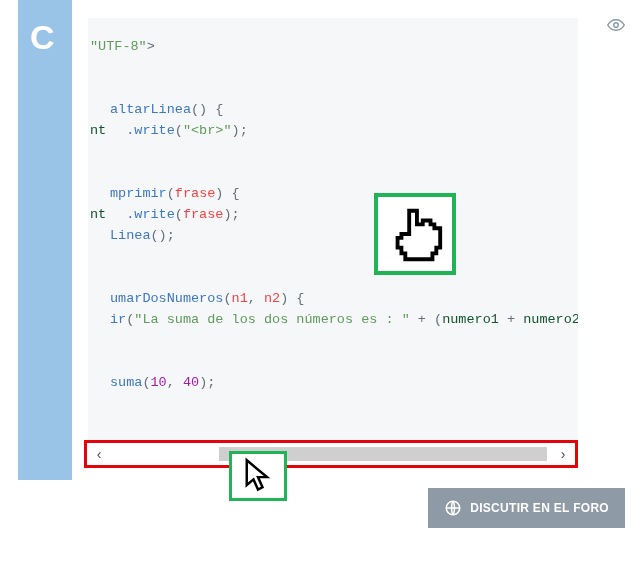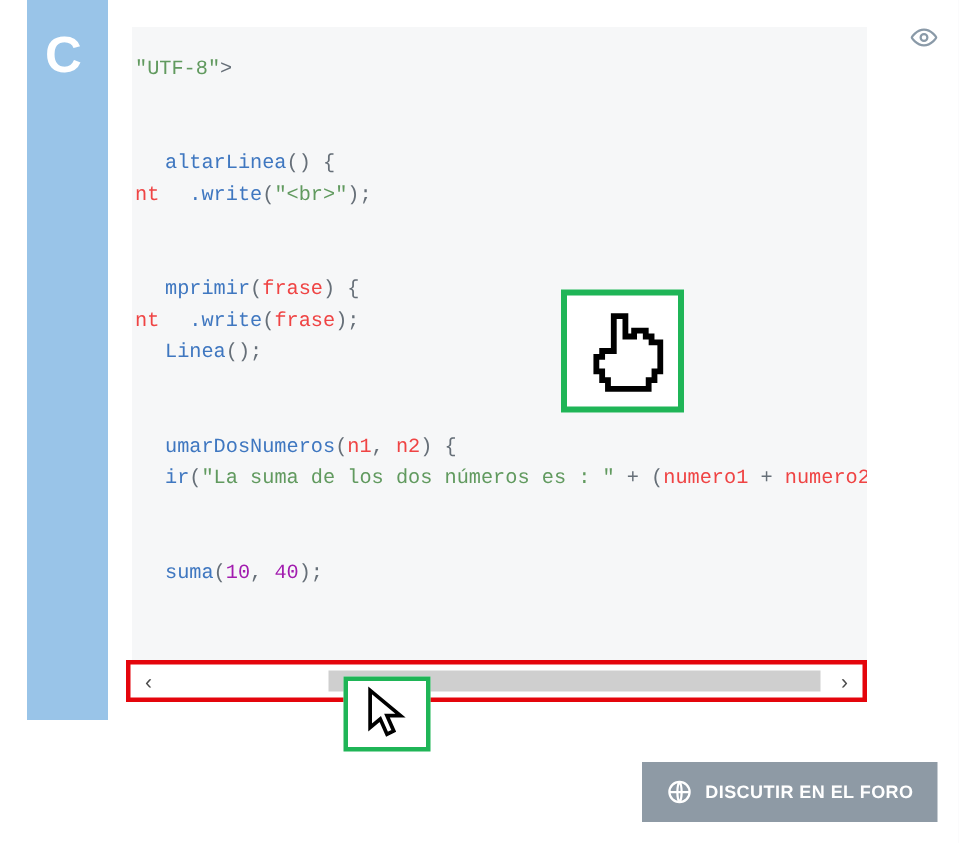--- a/index.html
+++ b/index.html
@@ -53,21 +53,21 @@
     color: #666f78;
     white-space: pre;
     position: relative;
     left: -2px;
   }
   .tok-str { color: #619a5f; }
   .tok-punc { color: #666f78; }
   .tok-fn { color: #3f77c0; margin-left: 20px; }
   .tok-param { color: #ef4444; }
   .tok-num { color: #a21caf; }
-  .tok-ident { color: #ef4444; }
+  .tok-ident { color: #14532d; }
 
   .scrollbar-wrap {
     position: absolute;
     left: 84px;
     top: 440px;
     width: 494px;
     height: 28px;
     border: 3px solid #e4050c;
     background: #ffffff;
     display: flex;
@@ -124,21 +124,21 @@
     background: #ffffff;
     display: flex;
     align-items: center;
     justify-content: center;
   }
 
   .button-row {
     position: absolute;
     left: 0;
     right: 10px;
-    top: 508px;
+    top: 488px;
     display: flex;
     justify-content: flex-end;
     gap: 10px;
     padding-right: 4px;
   }
   .btn {
     height: 40px;
     display: inline-flex;
     align-items: center;
     gap: 8px;

